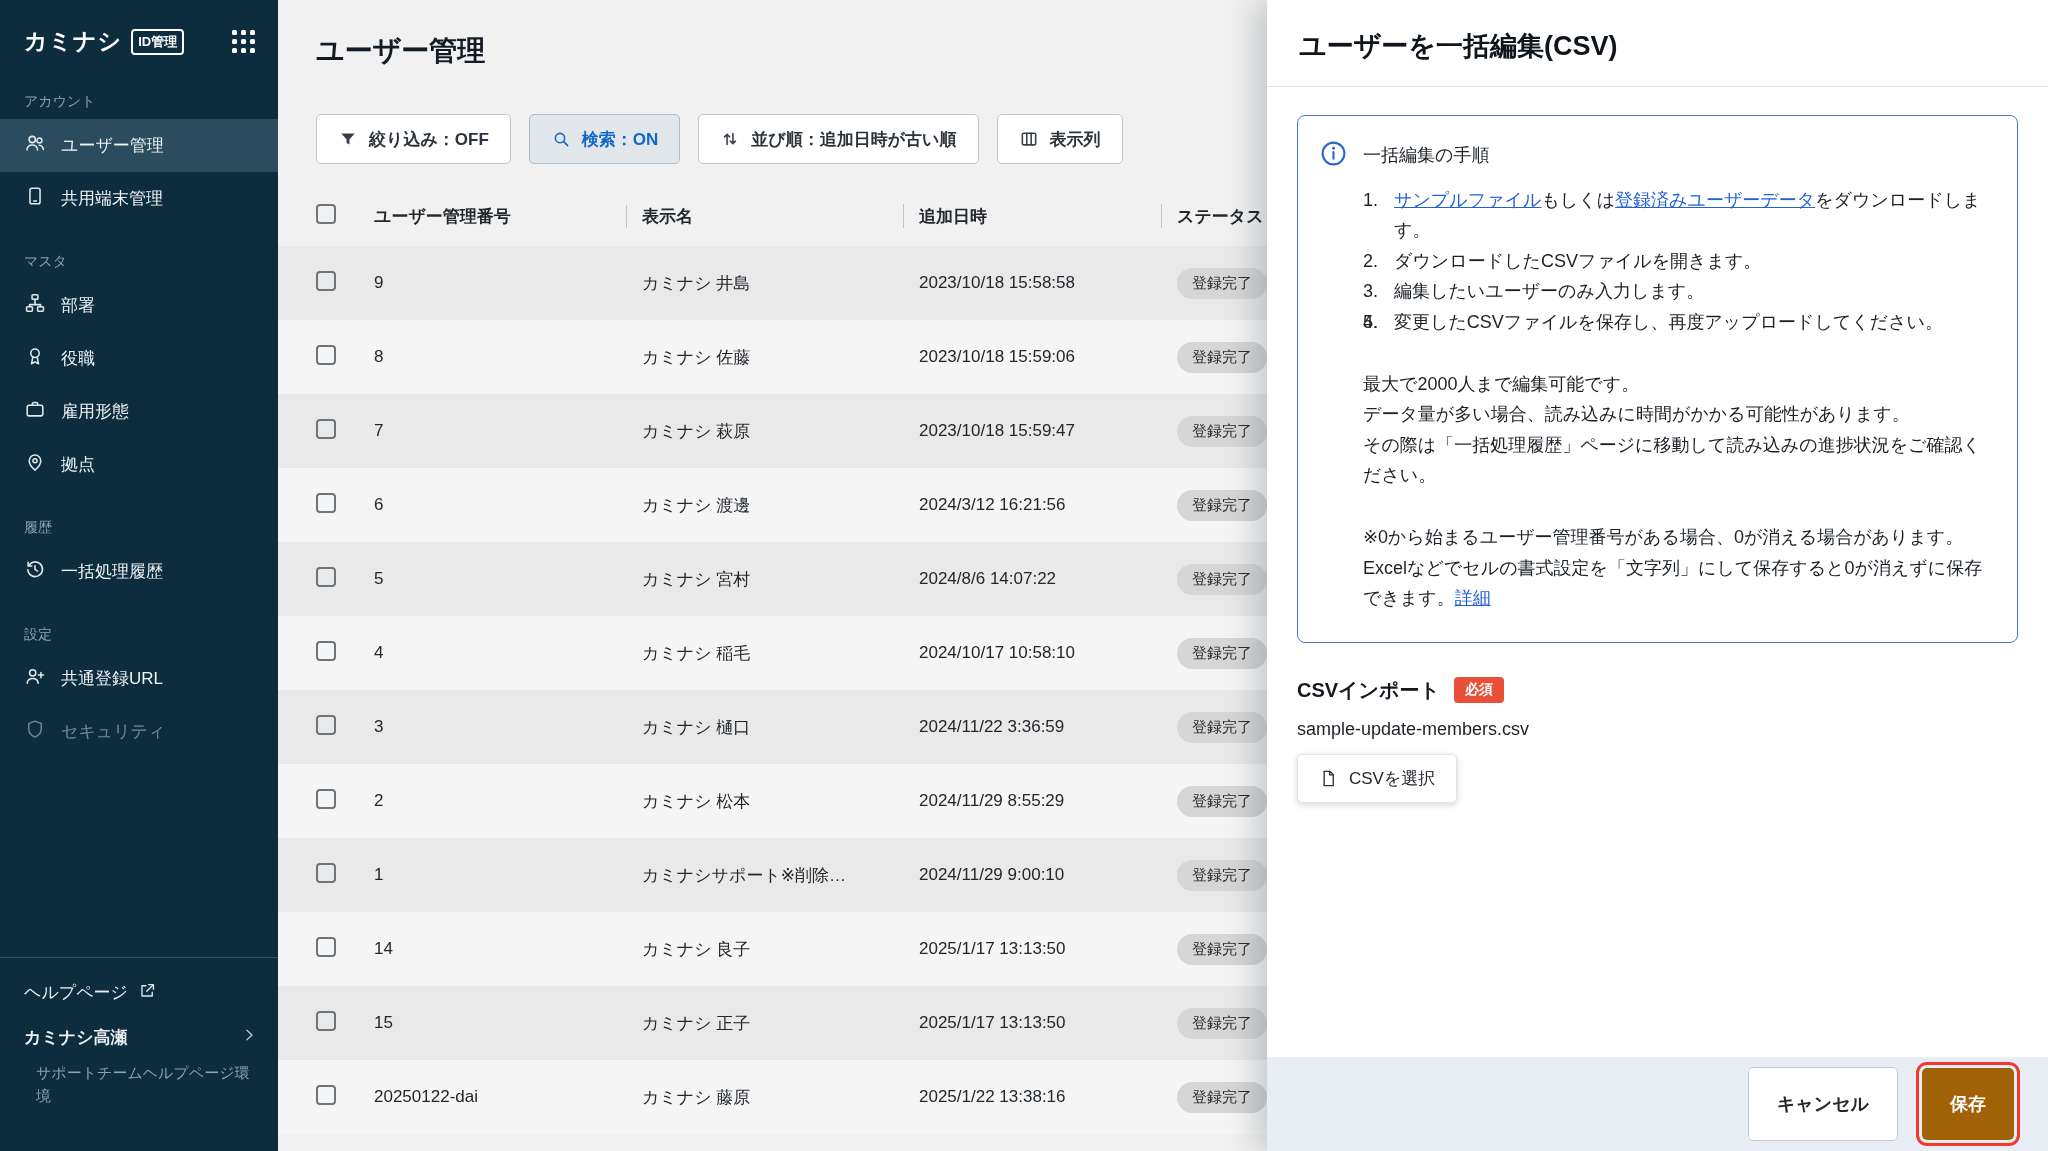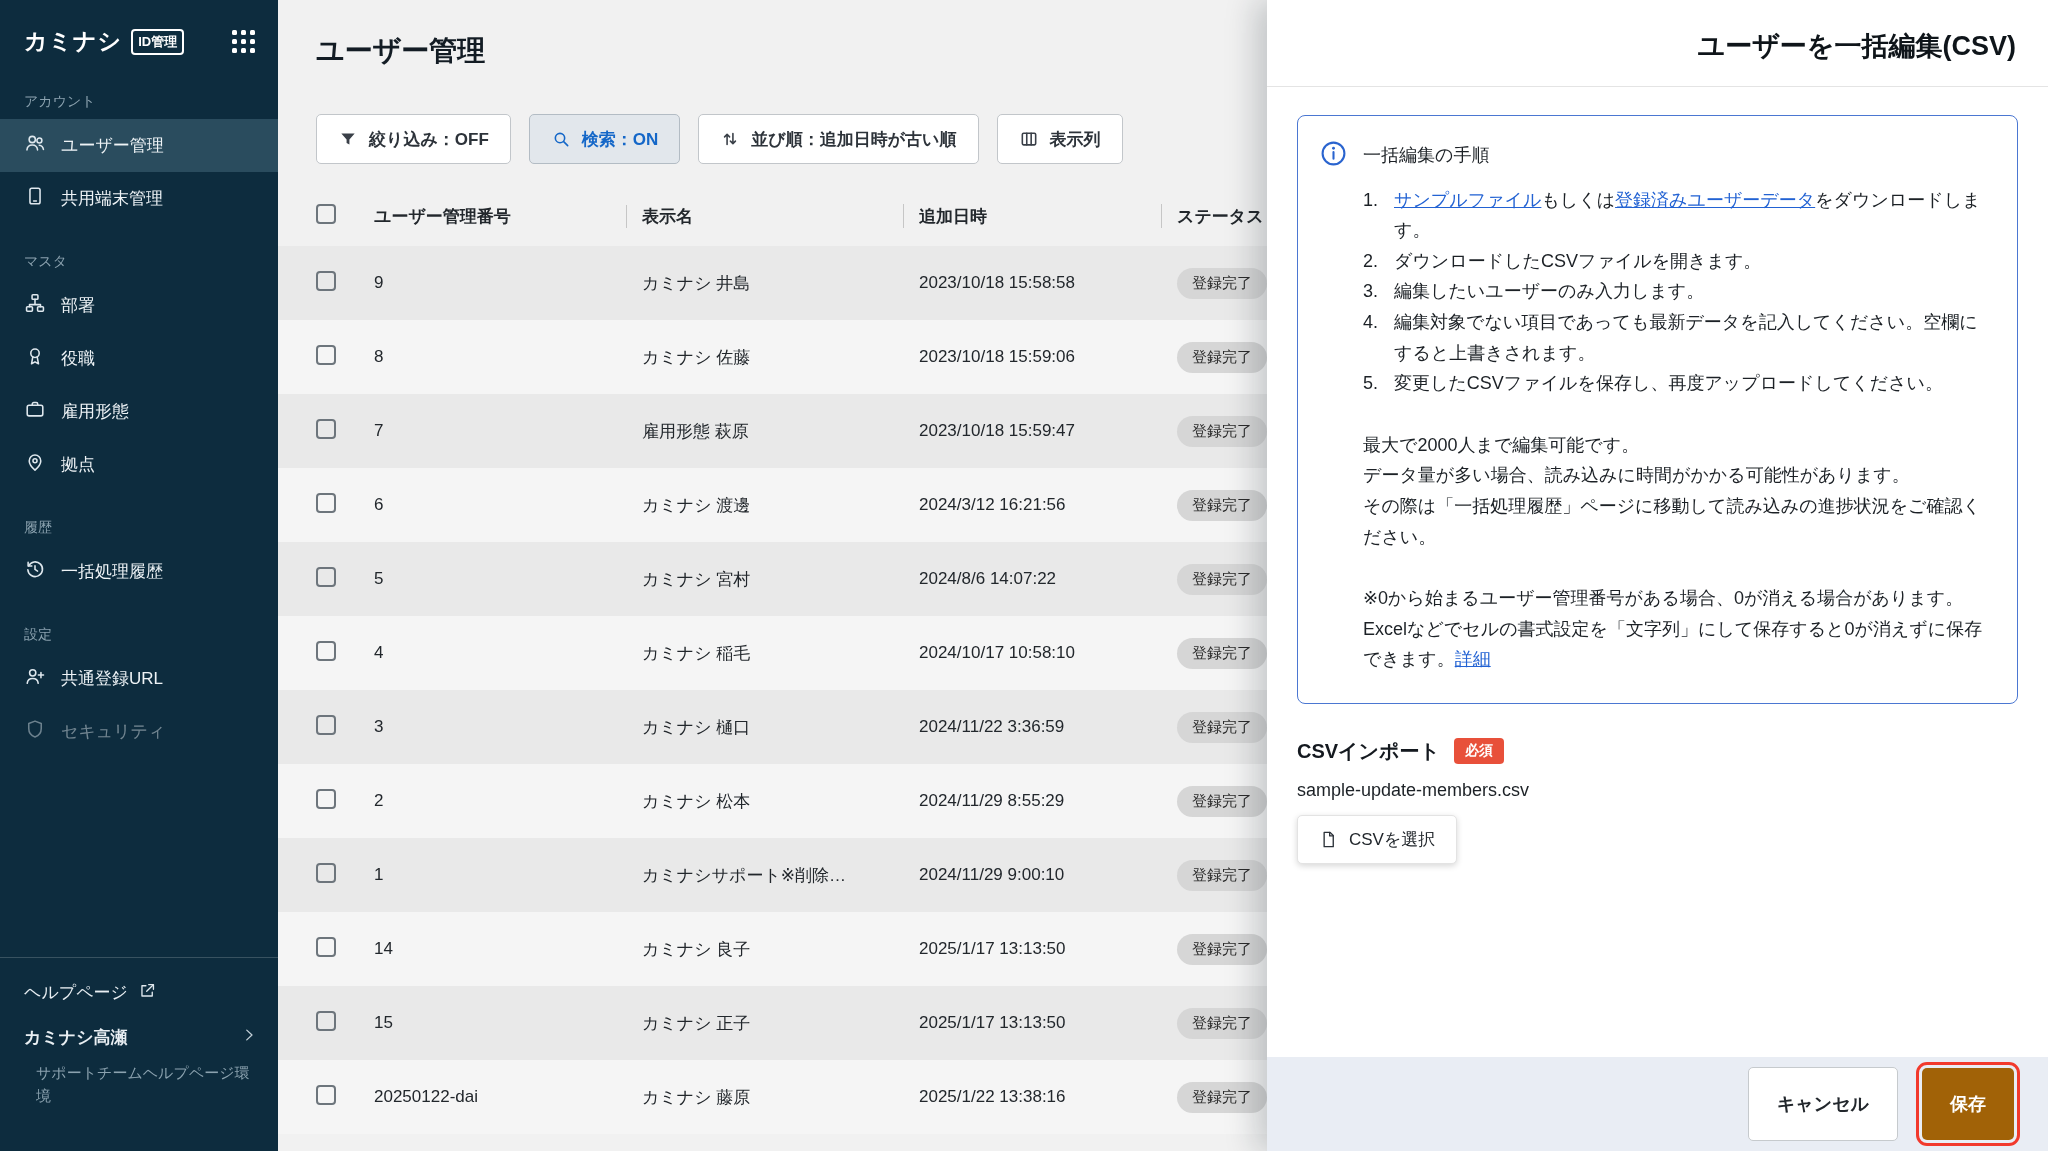--- a/index.html
+++ b/index.html
@@ -47,21 +47,21 @@
   .col-name { width: 277px; padding-left: 16px; white-space: nowrap; overflow: hidden; }
   .col-date { width: 258px; padding-left: 16px; white-space: nowrap; }
   .col-status { flex: 1; padding-left: 16px; }
   .thead > div { position: relative; }
   .thead .with-sep::before { content: ""; position: absolute; left: 0; top: 50%; transform: translateY(-50%); width: 1px; height: 24px; background: #c6c6c6; }
   .checkbox { display: inline-block; width: 20px; height: 20px; border: 2px solid #6d757c; border-radius: 4px; background: transparent; cursor: pointer; }
   .badge-status { display: inline-block; background: #d6d6d6; color: #2b2b2b; font-size: 15px; padding: 6px 15px; border-radius: 16px; white-space: nowrap; }
 
   
   .drawer { position: absolute; top: 0; right: 0; width: 781px; height: 1151px; background: #fff; box-shadow: -10px 0 30px rgba(20,30,40,.22); display: flex; flex-direction: column; z-index: 10; }
-  .drawer-title { font-size: 27px; font-weight: bold; color: #0f151a; padding: 28px 32px 22px; border-bottom: 1px solid #e4e4e4; text-align: right; }
+  .drawer-title { font-size: 27px; font-weight: bold; color: #0f151a; padding: 28px 32px 22px; border-bottom: 1px solid #e4e4e4; }
   .drawer-body { flex: 1; padding: 28px 30px 0; overflow: hidden; }
   .guide-box { border: 1.5px solid #4b77d2; border-radius: 8px; padding: 24px 26px 28px 22px; display: flex; align-items: flex-start; background: #fff; }
   .info-icon { flex: none; }
   .info-icon svg { width: 27px; height: 27px; display: block; }
   .guide-content { margin-left: 16px; font-size: 18px; line-height: 1.7; color: #1c2126; flex: 1; }
   .guide-title { margin-bottom: 14px; }
   .step { position: relative; padding-left: 31px; }
   .step .num { position: absolute; left: 0; }
   .guide-note { margin-top: 31px; }
   .guide-warn { margin-top: 31px; }
@@ -253,21 +253,21 @@
             <div class="cell-check"><span class="checkbox"></span></div>
             <div class="col-id">8</div>
             <div class="col-name">カミナシ 佐藤</div>
             <div class="col-date">2023/10/18 15:59:06</div>
             <div class="col-status"><span class="badge-status">登録完了</span></div>
           </div>
 
           <div class="row alt">
             <div class="cell-check"><span class="checkbox"></span></div>
             <div class="col-id">7</div>
-            <div class="col-name">雇用形態 萩原</div>
+            <div class="col-name">カミナシ 萩原</div>
             <div class="col-date">2023/10/18 15:59:47</div>
             <div class="col-status"><span class="badge-status">登録完了</span></div>
           </div>
 
           <div class="row">
             <div class="cell-check"><span class="checkbox"></span></div>
             <div class="col-id">6</div>
             <div class="col-name">カミナシ 渡邊</div>
             <div class="col-date">2024/3/12 16:21:56</div>
             <div class="col-status"><span class="badge-status">登録完了</span></div>
@@ -350,21 +350,21 @@
               <circle cx="13" cy="13" r="10.5" stroke="#2a64cf" stroke-width="2" fill="none"></circle>
               <path d="M13 11.6v6.4" stroke="#2a64cf" stroke-width="2" stroke-linecap="round" fill="none"></path>
               <circle cx="13" cy="7.9" r="1.4" fill="#2a64cf"></circle>
             </svg>
           </span>
         <div class="guide-content">
           <div class="guide-title">一括編集の手順</div>
           <div class="step"><span class="num">1.</span><a class="link">サンプルファイル</a><span>もしくは</span><a class="link">登録済みユーザーデータ</a><span>をダウンロードします。</span></div>
           <div class="step"><span class="num">2.</span><span>ダウンロードしたCSVファイルを開きます。</span></div>
           <div class="step"><span class="num">3.</span><span>編集したいユーザーのみ入力します。</span></div>
-          <div class="step"><span class="num">4.</span><span>編集対象でない項目であっても最新データを記入してください。空欄にすると上書きされます。</span></div>
+          <div class="step"><span class="num">4.</span></div>
           <div class="step"><span class="num">5.</span><span>変更したCSVファイルを保存し、再度アップロードしてください。</span></div>
           <div class="guide-note">
             <div>最大で2000人まで編集可能です。</div>
             <div>データ量が多い場合、読み込みに時間がかかる可能性があります。</div>
             <div>その際は「一括処理履歴」ページに移動して読み込みの進捗状況をご確認ください。</div>
           </div>
           <div class="guide-warn"><span>※0から始まるユーザー管理番号がある場合、0が消える場合があります。Excelなどでセルの書式設定を「文字列」にして保存すると0が消えずに保存できます。</span><a class="link">詳細</a></div>
         </div>
       </div>
 

